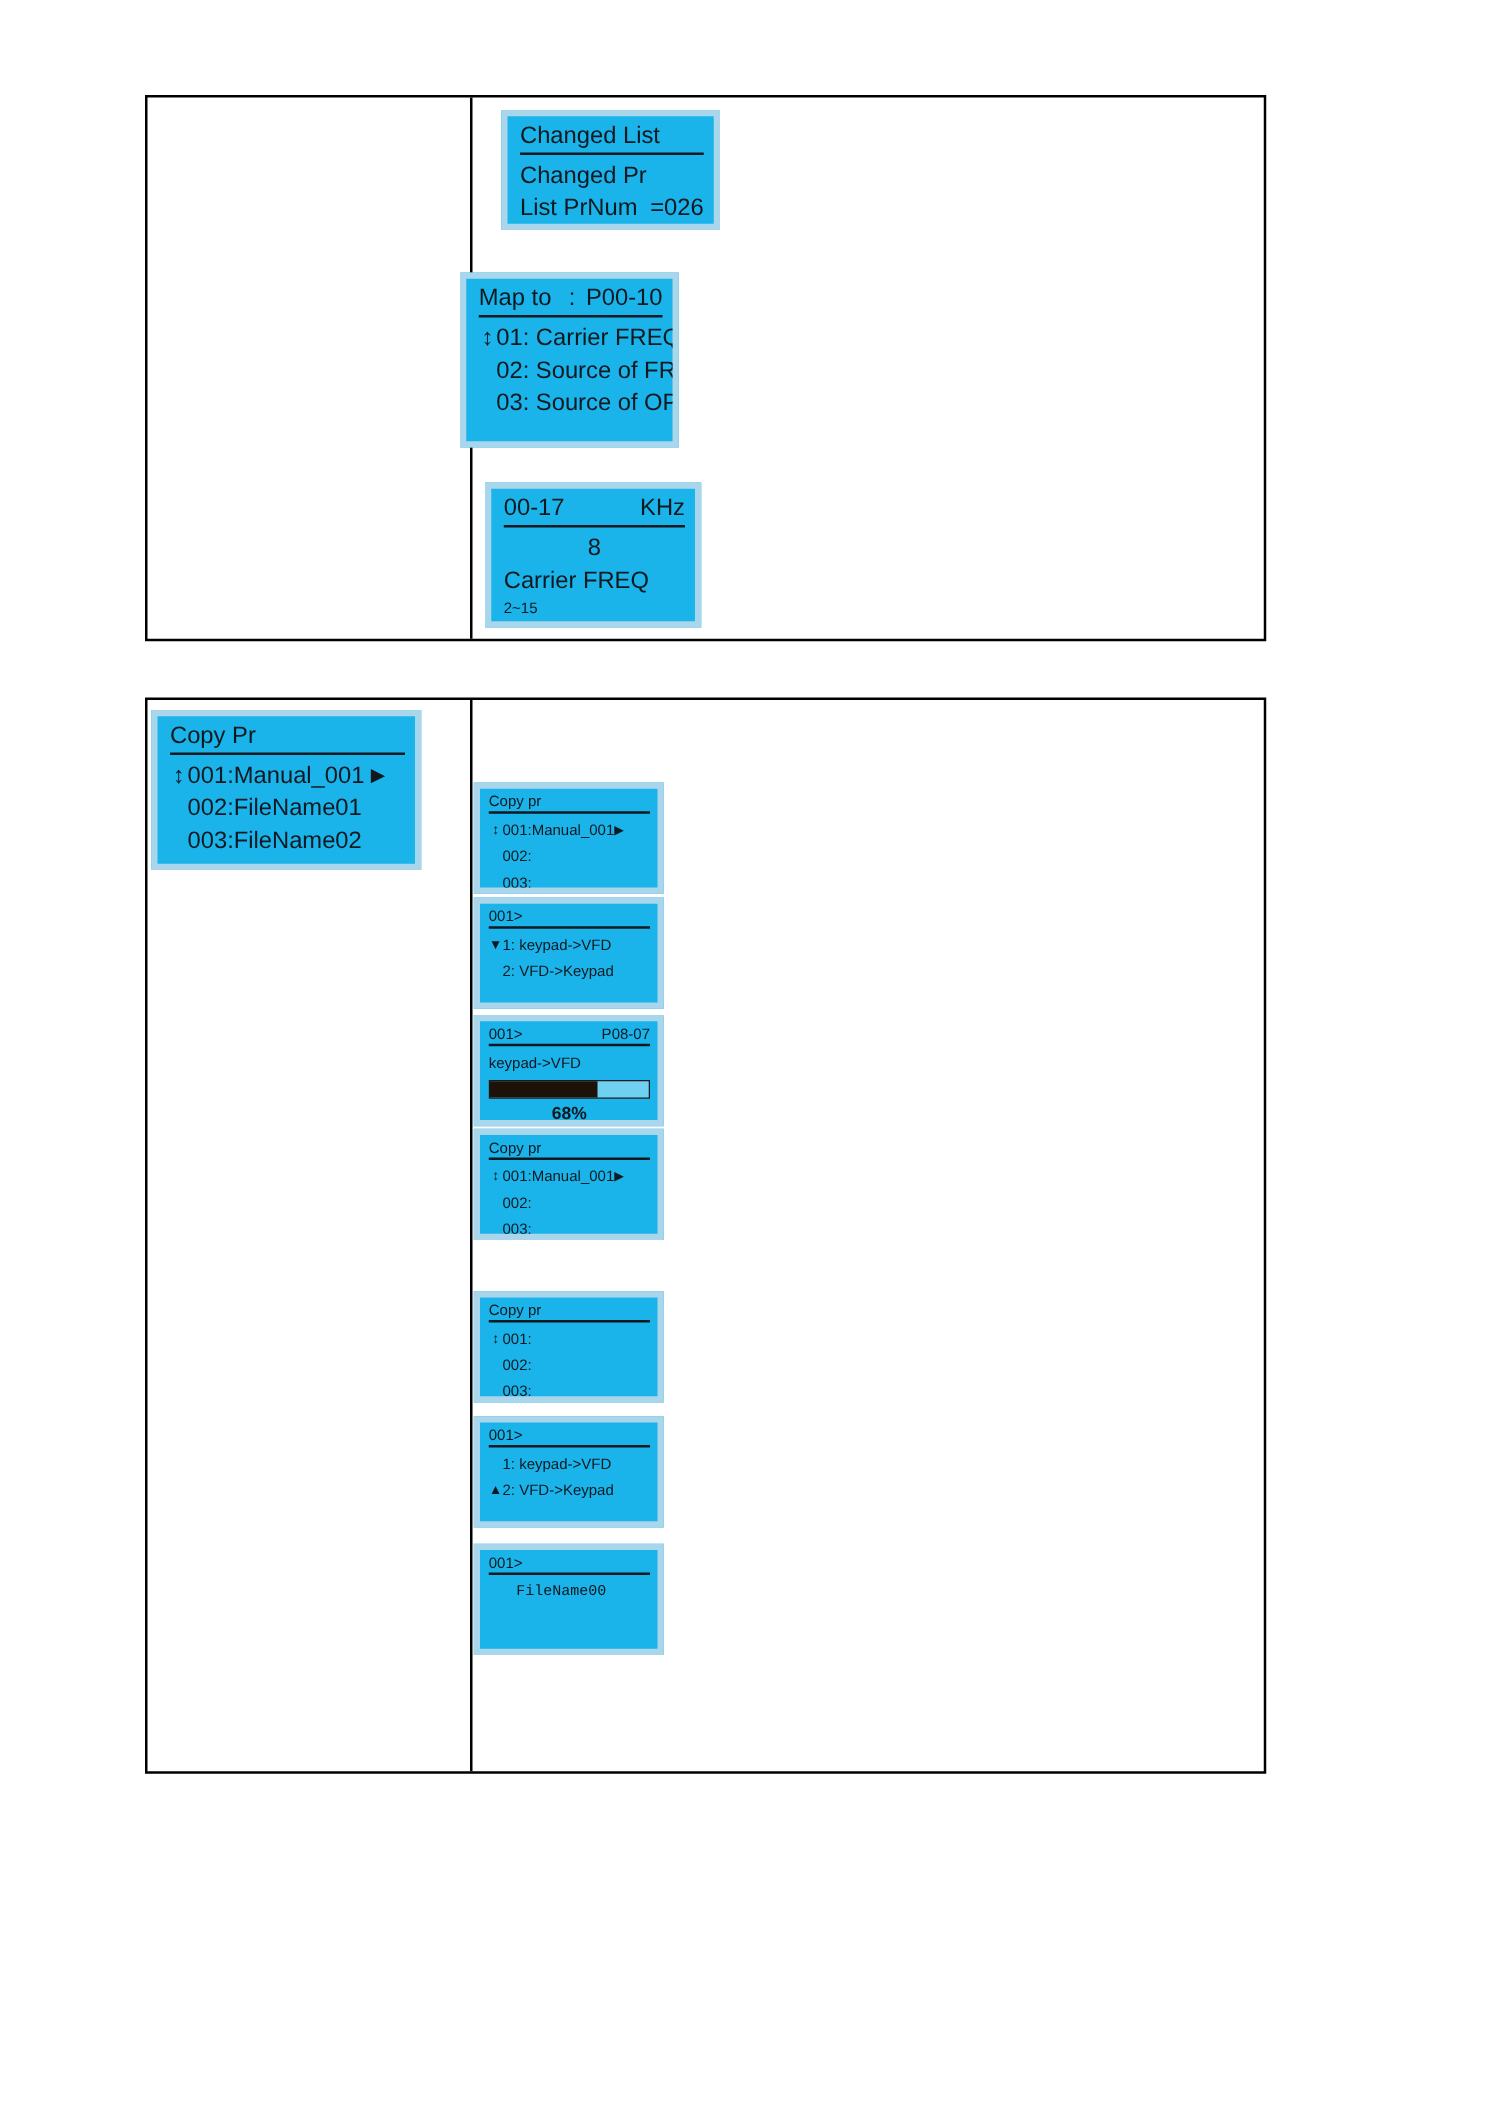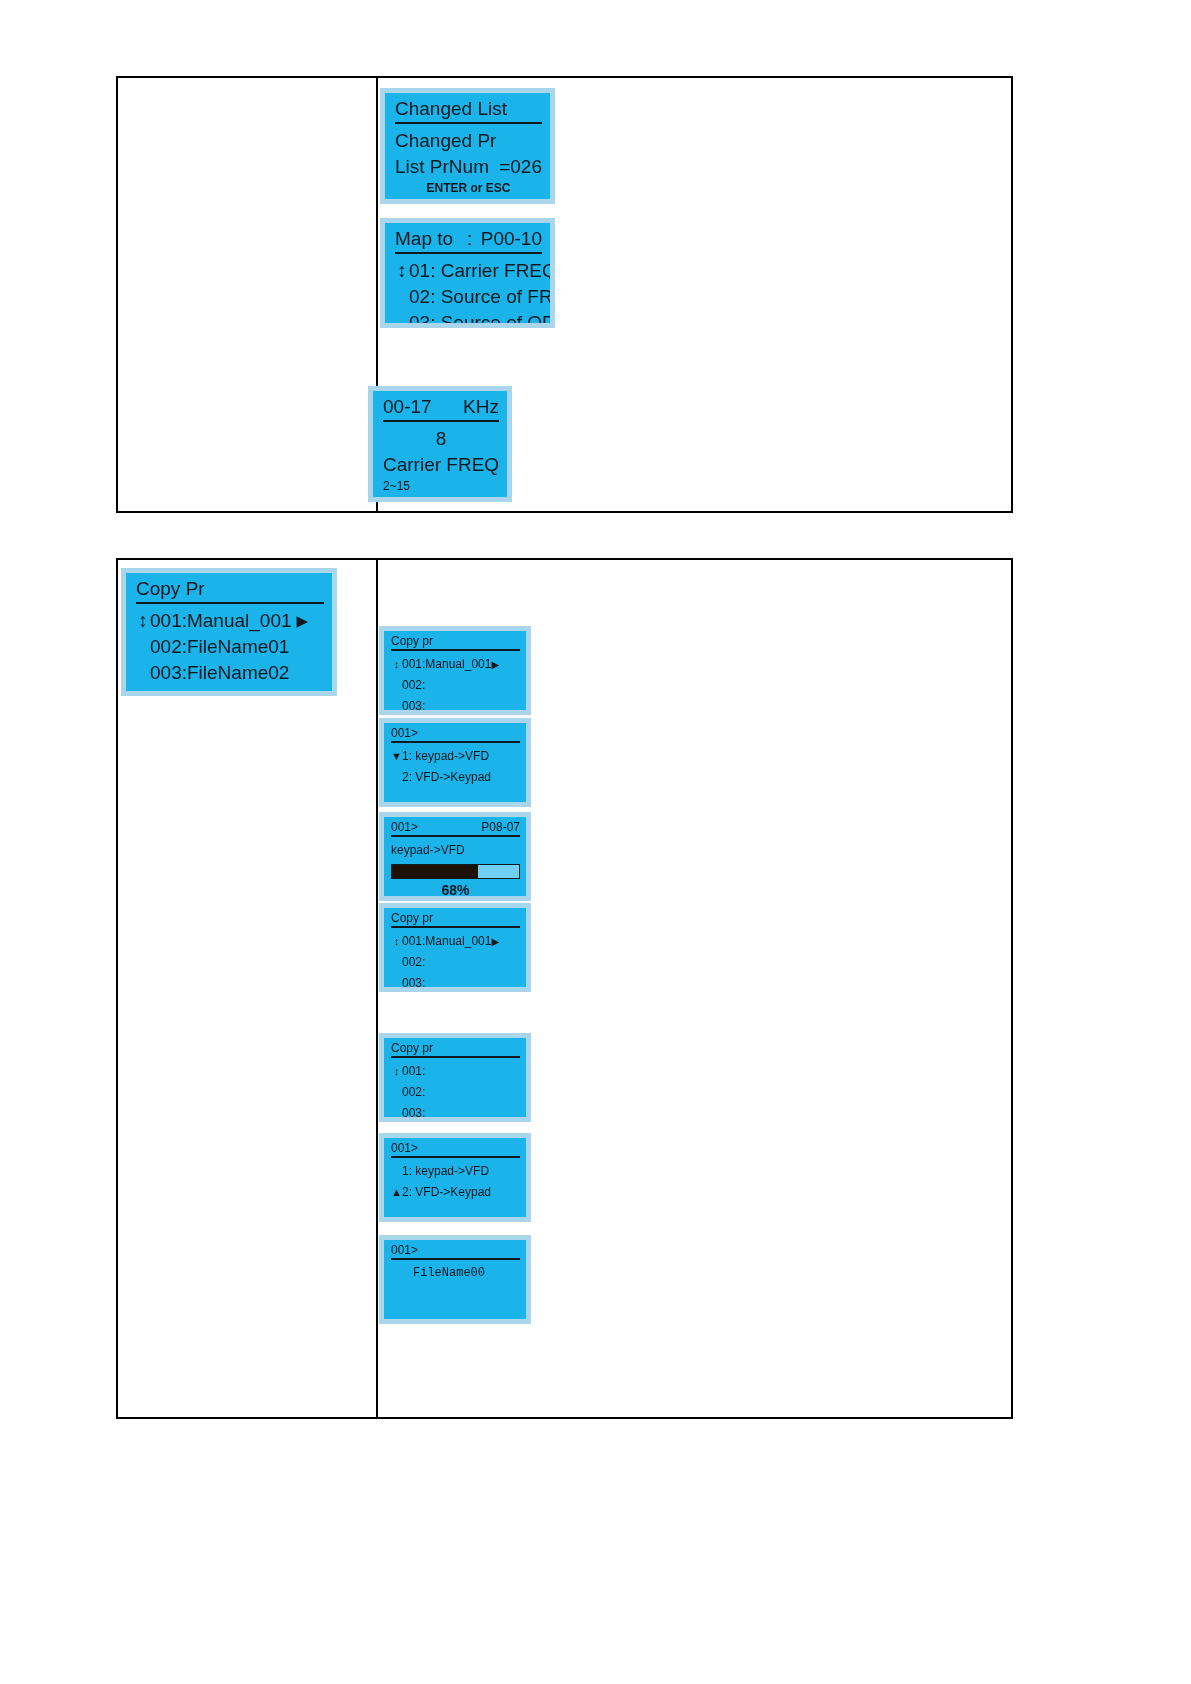--- a/index.html
+++ b/index.html
@@ -118,58 +118,58 @@
     line-height: 18px;
   }
 </style>
 </head>
 <body>
 
 <div class="doc-box" style="left:116px; top:76px; width:897px; height:437px;">
   <div class="col-divider" style="left:258px;"></div>
 </div>
 
-<div class="lcd lcd-big" style="left:380px; top:88px; width:175px; height:116px;">
+<div class="lcd lcd-big" style="left:401px; top:88px; width:175px; height:96px;">
   <div class="hdr">
     <span>Changed List</span>
   </div>
   <div class="row">
     <span>Changed Pr</span>
   </div>
   <div class="row">
     <span>List PrNum</span>
     <span class="rt">=026</span>
   </div>
   <div class="row small center" style="justify-content:center;">
     <span>ENTER or ESC</span>
   </div>
 </div>
 
-<div class="lcd lcd-big" style="left:380px; top:218px; width:175px; height:110px;">
+<div class="lcd lcd-big" style="left:368px; top:218px; width:175px; height:140px;">
   <div class="hdr">
     <span>Map to</span>
     <span style="margin-left:14px;">:</span>
     <span class="rt">P00-10</span>
   </div>
   <div class="row">
     <span class="marker">↕</span>
     <span>01: Carrier FREQ</span>
 
   </div>
   <div class="row">
     <span class="marker"></span>
     <span>02: Source of FR</span>
   </div>
   <div class="row">
     <span class="marker"></span>
     <span>03: Source of OP</span>
   </div>
 </div>
 
-<div class="lcd lcd-big" style="left:368px; top:386px; width:144px; height:116px;">
+<div class="lcd lcd-big" style="left:388px; top:386px; width:173px; height:116px;">
   <div class="hdr">
     <span>00-17</span>
     <span class="rt">KHz</span>
   </div>
   <div class="row" style="justify-content:center;">
     <span>8</span>
   </div>
   <div class="row">
     <span>Carrier FREQ</span>
   </div>

